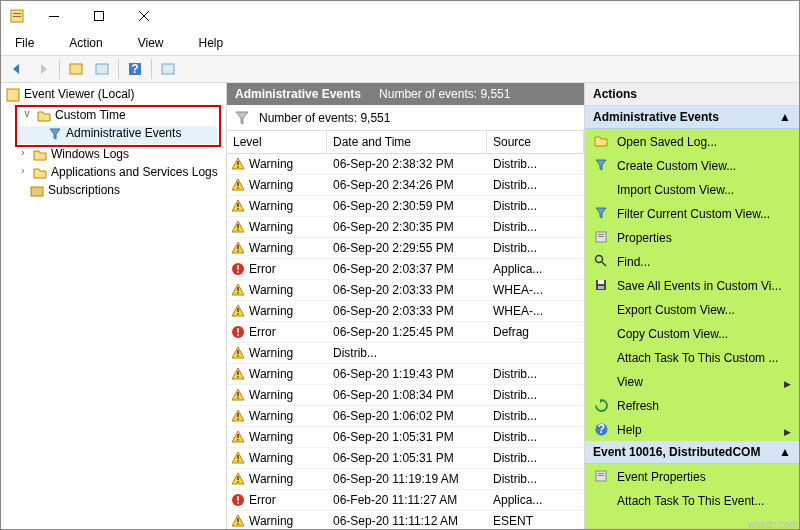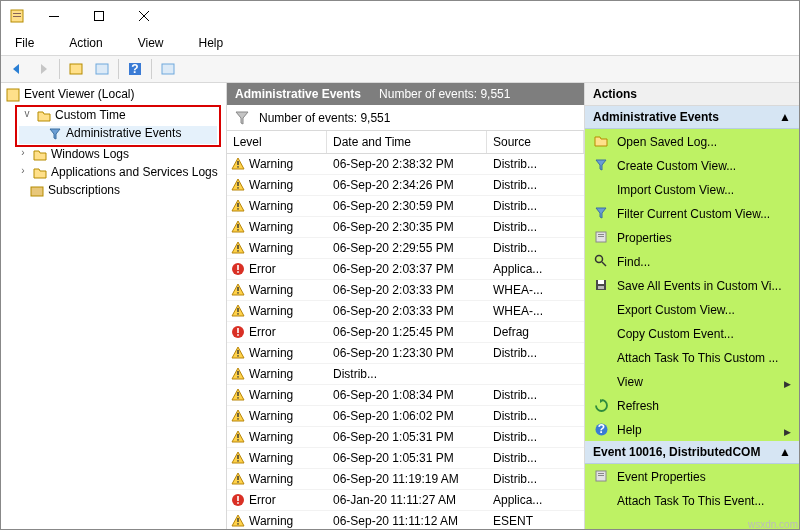--- a/index.html
+++ b/index.html
@@ -321,34 +321,34 @@
           <div class="lvl">
             <span>
               <svg width="14" height="14">
                 <path d="M7 1 L13 12 H1 Z" fill="#ffd24a" stroke="#b8860b"></path>
                 <rect x="6.3" y="4" width="1.4" height="4" fill="#333"></rect>
                 <rect x="6.3" y="9.2" width="1.4" height="1.4" fill="#333"></rect>
               </svg>
             </span>
             <span>Warning</span>
           </div>
-          <div class="dt">06-Sep-20 1:23:30 PM</div>
-          <div class="src">Distrib...</div>
-        </div>
-        <div class="row">
-          <div class="lvl">
-            <span>
-              <svg width="14" height="14">
-                <path d="M7 1 L13 12 H1 Z" fill="#ffd24a" stroke="#b8860b"></path>
-                <rect x="6.3" y="4" width="1.4" height="4" fill="#333"></rect>
-                <rect x="6.3" y="9.2" width="1.4" height="1.4" fill="#333"></rect>
-              </svg>
-            </span>
-            <span>Warning</span>
-          </div>
+          <div class="src">Distrib...</div>
+        </div>
+        <div class="row">
+          <div class="lvl">
+            <span>
+              <svg width="14" height="14">
+                <path d="M7 1 L13 12 H1 Z" fill="#ffd24a" stroke="#b8860b"></path>
+                <rect x="6.3" y="4" width="1.4" height="4" fill="#333"></rect>
+                <rect x="6.3" y="9.2" width="1.4" height="1.4" fill="#333"></rect>
+              </svg>
+            </span>
+            <span>Warning</span>
+          </div>
+          <div class="dt">06-Sep-20 1:19:43 PM</div>
           <div class="src">Distrib...</div>
         </div>
         <div class="row">
           <div class="lvl">
             <span>
               <svg width="14" height="14">
                 <path d="M7 1 L13 12 H1 Z" fill="#ffd24a" stroke="#b8860b"></path>
                 <rect x="6.3" y="4" width="1.4" height="4" fill="#333"></rect>
                 <rect x="6.3" y="9.2" width="1.4" height="1.4" fill="#333"></rect>
               </svg>
@@ -418,21 +418,21 @@
           <div class="lvl">
             <span>
               <svg width="14" height="14">
                 <circle cx="7" cy="7" r="6" fill="#d93025"></circle>
                 <rect x="6.2" y="3" width="1.6" height="5" fill="#fff"></rect>
                 <rect x="6.2" y="9.2" width="1.6" height="1.6" fill="#fff"></rect>
               </svg>
             </span>
             <span>Error</span>
           </div>
-          <div class="dt">06-Jan-20 11:11:27 AM</div>
+          <div class="dt">06-Feb-20 11:11:27 AM</div>
           <div class="src">Applica...</div>
         </div>
         <div class="row">
           <div class="lvl">
             <span>
               <svg width="14" height="14">
                 <path d="M7 1 L13 12 H1 Z" fill="#ffd24a" stroke="#b8860b"></path>
                 <rect x="6.3" y="4" width="1.4" height="4" fill="#333"></rect>
                 <rect x="6.3" y="9.2" width="1.4" height="1.4" fill="#333"></rect>
               </svg>
@@ -508,21 +508,21 @@
             </svg>
           </span>
           <span>Save All Events in Custom Vi...</span>
         </div>
         <div class="act">
           <span class="aicon"></span>
           <span>Export Custom View...</span>
         </div>
         <div class="act">
           <span class="aicon"></span>
-          <span>Copy Custom Event...</span>
+          <span>Copy Custom View...</span>
         </div>
         <div class="act">
           <span class="aicon"></span>
           <span>Attach Task To This Custom ...</span>
         </div>
         <div class="act">
           <span class="aicon"></span>
           <span>View</span>
           <span class="chev">▶</span>
         </div>

